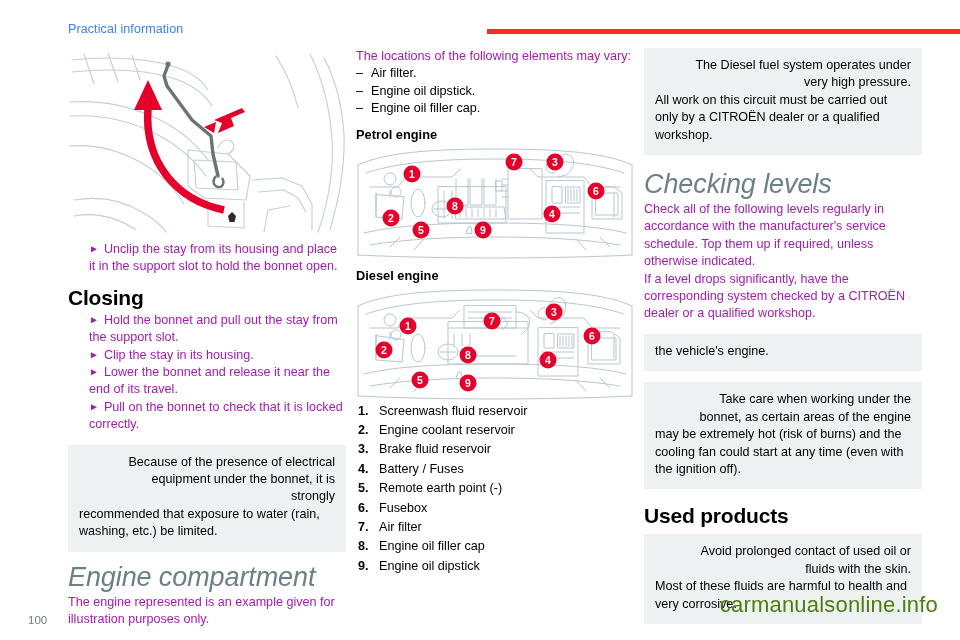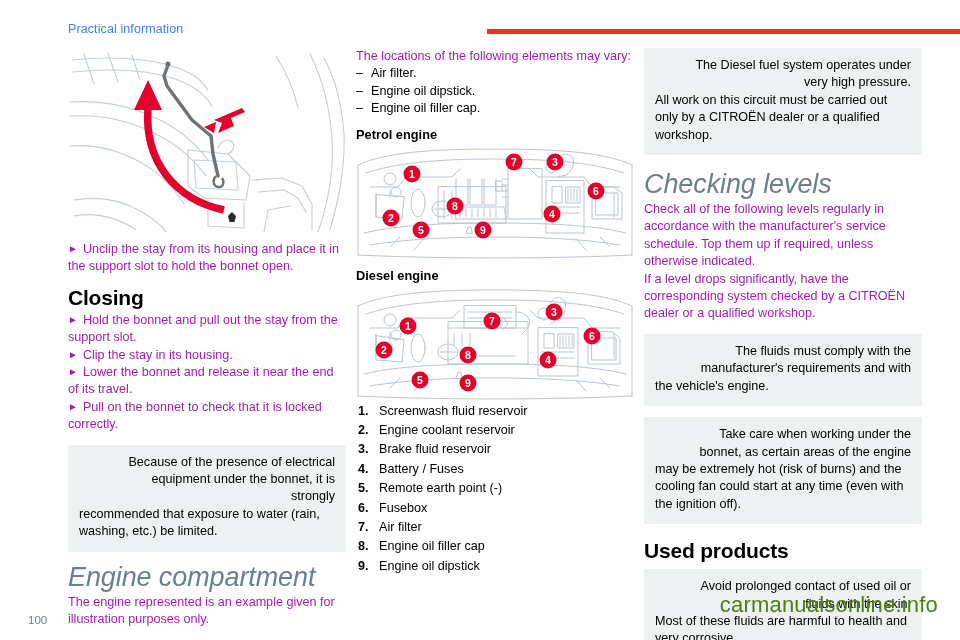--- a/index.html
+++ b/index.html
@@ -61,20 +61,21 @@
     line-height: 17.4px;
     color: #a21caf;
     margin-bottom: 0;
   }
   .gap-s { height: 7px; }
 
   .step {
     font-size: 12.6px;
     line-height: 17.4px;
     text-indent: 0;
+    margin-left: 21px;
   }
   .step .tri {
     display: inline-block;
     margin-right: 5px;
     font-size: 10px;
     transform: translateY(-1px);
   }
 
   .h2-title {
     font-size: 21px;
@@ -462,21 +463,20 @@
 
   <h1 class="h1-title" style="margin-top:16px">Checking levels</h1>
 
   <p class="body-text">Check all of the following levels regularly in accordance with the manufacturer's service schedule. Top them up if required, unless otherwise indicated.</p>
   <p class="body-text">If a level drops significantly, have the corresponding system checked by a CITROËN dealer or a qualified workshop.</p>
 
   <div class="warn">
     <span class="bang">
       <span class="bar"></span><span class="dot"></span>
     </span>
-    <span class="warn-head">The fluids must comply with the manufacturer's requirements and with</span>
     <span class="warn-rest">the vehicle's engine.</span>
   </div>
 
   <div class="warn">
     <span class="bang">
       <span class="bar"></span><span class="dot"></span>
     </span>
     <span class="warn-head">Take care when working under the bonnet, as certain areas of the engine</span>
     <span class="warn-rest">may be extremely hot (risk of burns) and the cooling fan could start at any time (even with the ignition off).</span>
   </div>

